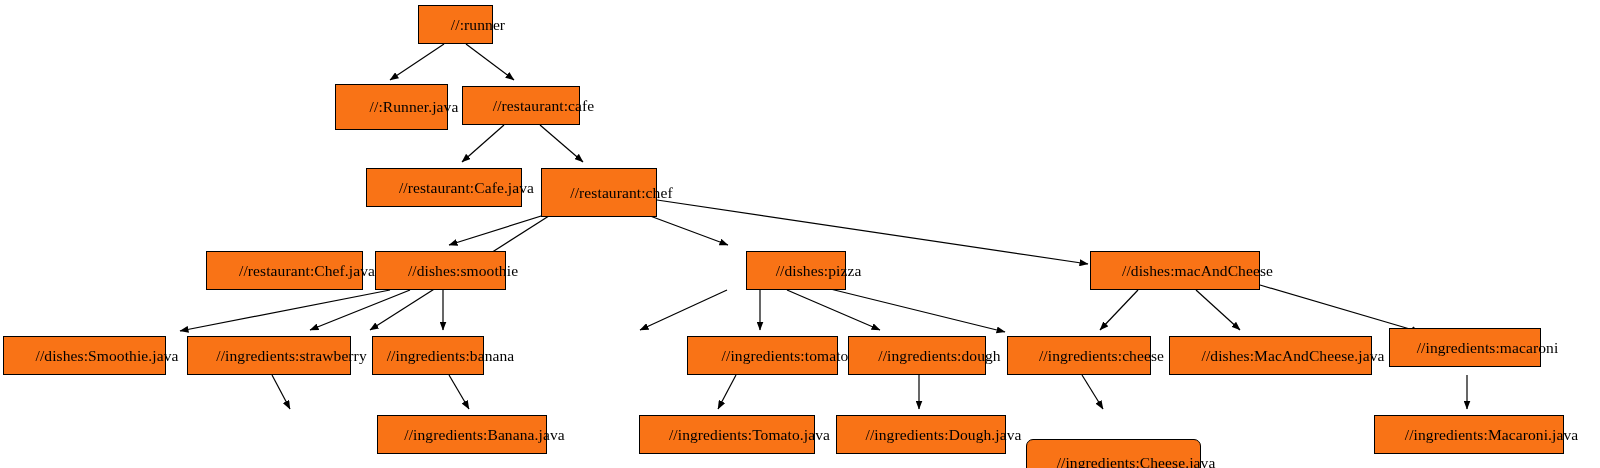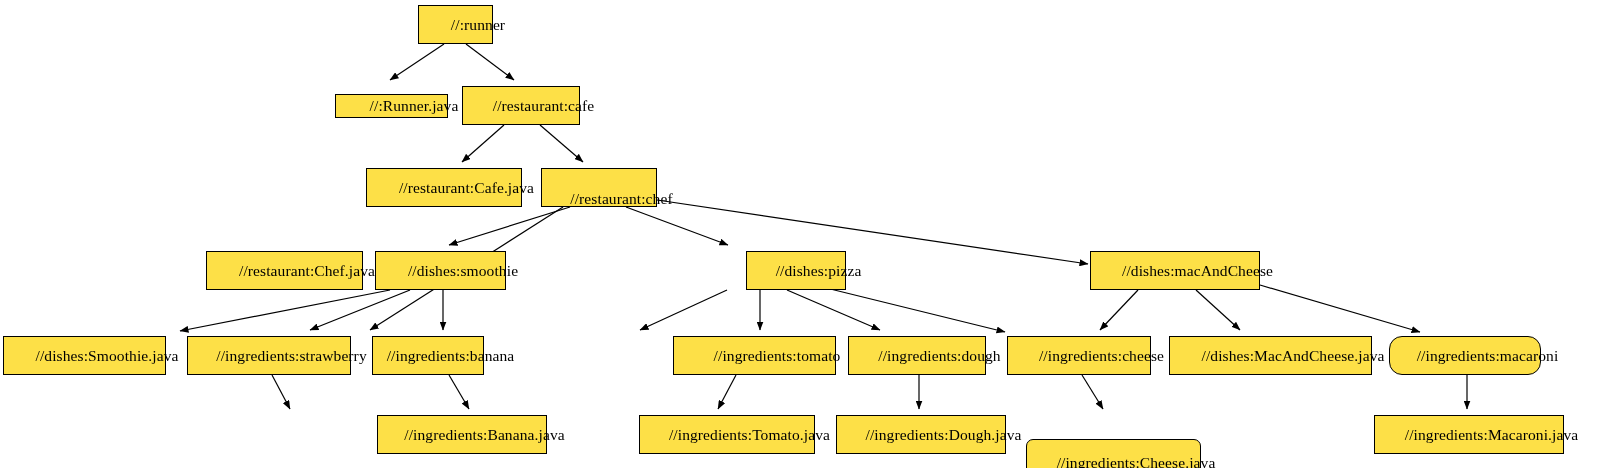--- a/index.html
+++ b/index.html
@@ -27,21 +27,21 @@
     position: absolute;
     left: 0;
     top: 0;
     width: 1600px;
     height: 468px;
   }
   .graph-node {
     position: absolute;
     box-sizing: border-box;
     border: 1px solid #000000;
-    background: #fde047;
+    background: #f97316;
     display: flex;
     align-items: center;
     justify-content: center;
     white-space: nowrap;
     padding-left: 45px;
   }
   .graph-node .node-label {
     font-size: 15.5px;
     color: #000000;
     line-height: 1;
@@ -82,30 +82,30 @@
         <path d="M 736,375 L 718,409" fill="none" stroke="#000000" stroke-width="1.2" marker-end="url(#arrowhead)"></path>
         <path d="M 919,375 L 919,409" fill="none" stroke="#000000" stroke-width="1.2" marker-end="url(#arrowhead)"></path>
         <path d="M 1082,375 L 1103,409" fill="none" stroke="#000000" stroke-width="1.2" marker-end="url(#arrowhead)"></path>
         <path d="M 1467,375 L 1467,409" fill="none" stroke="#000000" stroke-width="1.2" marker-end="url(#arrowhead)"></path>
       </g>
   </svg>
   <div id="node-layer">
       <div class="graph-node" style="left: 418px; top: 5px; width: 75px; height: 39px;">
         <span class="node-label">//:runner</span>
       </div>
-      <div class="graph-node" style="left: 335px; top: 94px; width: 113px; height: 24px;">
+      <div class="graph-node" style="left: 335px; top: 84px; width: 113px; height: 46px;">
         <span class="node-label">//:Runner.java</span>
       </div>
       <div class="graph-node" style="left: 462px; top: 86px; width: 118px; height: 39px;">
         <span class="node-label">//restaurant:cafe</span>
       </div>
       <div class="graph-node" style="left: 366px; top: 168px; width: 156px; height: 39px;">
         <span class="node-label">//restaurant:Cafe.java</span>
       </div>
-      <div class="graph-node" style="left: 541px; top: 168px; width: 116px; height: 39px; align-items: flex-end;">
+      <div class="graph-node" style="left: 541px; top: 168px; width: 116px; height: 49px;">
         <span class="node-label">//restaurant:chef</span>
       </div>
       <div class="graph-node" style="left: 206px; top: 251px; width: 157px; height: 39px;">
         <span class="node-label">//restaurant:Chef.java</span>
       </div>
       <div class="graph-node" style="left: 375px; top: 251px; width: 131px; height: 39px;">
         <span class="node-label">//dishes:smoothie</span>
       </div>
       <div class="graph-node" style="left: 746px; top: 251px; width: 100px; height: 39px;">
         <span class="node-label">//dishes:pizza</span>
@@ -115,33 +115,33 @@
       </div>
       <div class="graph-node" style="left: 3px; top: 336px; width: 163px; height: 39px;">
         <span class="node-label">//dishes:Smoothie.java</span>
       </div>
       <div class="graph-node" style="left: 187px; top: 336px; width: 164px; height: 39px;">
         <span class="node-label">//ingredients:strawberry</span>
       </div>
       <div class="graph-node" style="left: 372px; top: 336px; width: 112px; height: 39px;">
         <span class="node-label">//ingredients:banana</span>
       </div>
-      <div class="graph-node" style="left: 673px; top: 336px; width: 163px; height: 39px;">
+      <div class="graph-node" style="left: 687px; top: 336px; width: 151px; height: 39px;">
         <span class="node-label">//ingredients:tomato</span>
       </div>
       <div class="graph-node" style="left: 848px; top: 336px; width: 138px; height: 39px;">
         <span class="node-label">//ingredients:dough</span>
       </div>
       <div class="graph-node" style="left: 1007px; top: 336px; width: 144px; height: 39px;">
         <span class="node-label">//ingredients:cheese</span>
       </div>
       <div class="graph-node" style="left: 1169px; top: 336px; width: 203px; height: 39px;">
         <span class="node-label">//dishes:MacAndCheese.java</span>
       </div>
-      <div class="graph-node" style="left: 1389px; top: 336px; width: 152px; height: 39px; border-radius: 13px;">
+      <div class="graph-node" style="left: 1389px; top: 328px; width: 152px; height: 39px;">
         <span class="node-label">//ingredients:macaroni</span>
       </div>
       <div class="graph-node" style="left: 377px; top: 415px; width: 170px; height: 39px;">
         <span class="node-label">//ingredients:Banana.java</span>
       </div>
       <div class="graph-node" style="left: 639px; top: 415px; width: 176px; height: 39px;">
         <span class="node-label">//ingredients:Tomato.java</span>
       </div>
       <div class="graph-node" style="left: 836px; top: 415px; width: 170px; height: 39px;">
         <span class="node-label">//ingredients:Dough.java</span>

